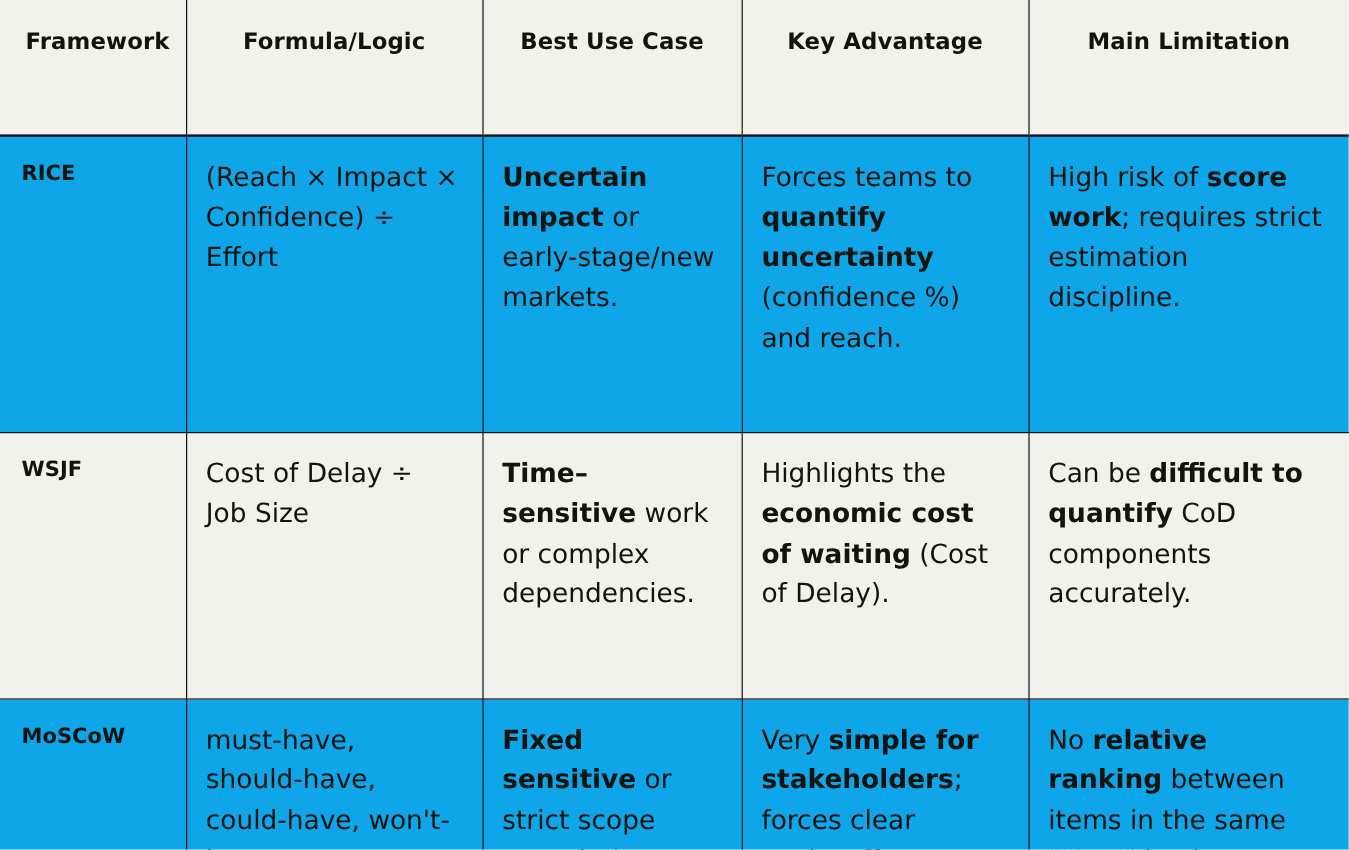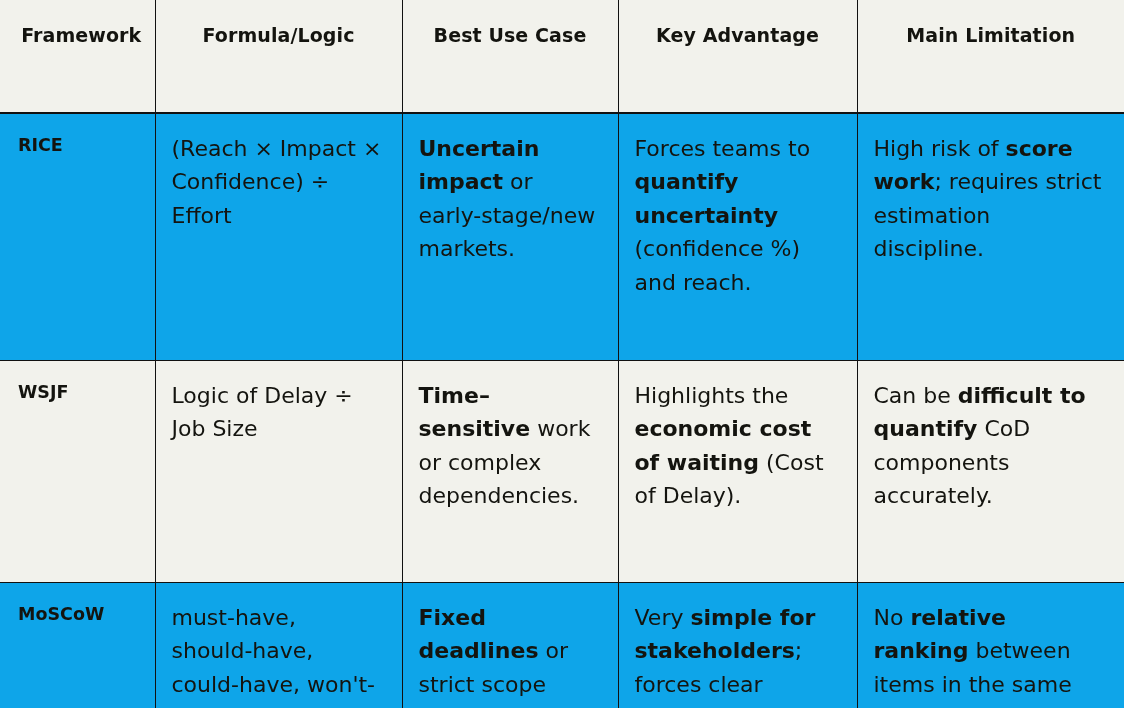--- a/index.html
+++ b/index.html
@@ -90,26 +90,26 @@
   <tbody>
     <tr class="plain r0">
       <td class="framework-cell">RICE</td>
       <td>(Reach × Impact × Confidence) ÷ Effort</td>
       <td><b>Uncertain impact</b> or early-stage/new markets.</td>
       <td>Forces teams to <b>quantify uncertainty</b> (confidence %) and reach.</td>
       <td>High risk of <b>score work</b>; requires strict estimation discipline.</td>
     </tr>
     <tr class="shaded r1">
       <td class="framework-cell">WSJF</td>
-      <td>Logic of Delay ÷ Job Size</td>
+      <td>Cost of Delay ÷ Job Size</td>
       <td><b>Time–sensitive</b> work or complex dependencies.</td>
       <td>Highlights the <b>economic cost of waiting</b> (Cost of Delay).</td>
       <td>Can be <b>difficult to quantify</b> CoD components accurately.</td>
     </tr>
     <tr class="plain r2">
       <td class="framework-cell">MoSCoW</td>
       <td>must-have, should-have, could-have, won't-have</td>
-      <td><b>Fixed deadlines</b> or strict scope negotiation.</td>
+      <td><b>Fixed sensitive</b> or strict scope negotiation.</td>
       <td>Very <b>simple for stakeholders</b>; forces clear trade–offs.</td>
       <td>No <b>relative ranking</b> between items in the same "Must" bucket.</td>
     </tr>
   </tbody>
 </table>
 
 </body></html>

